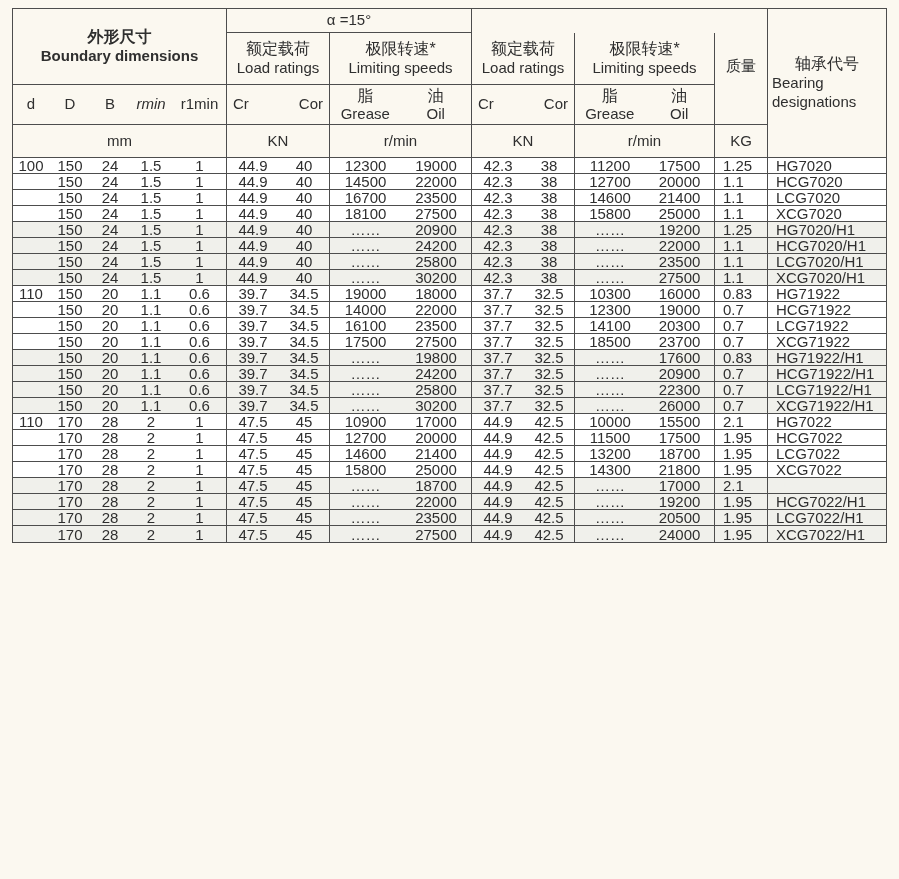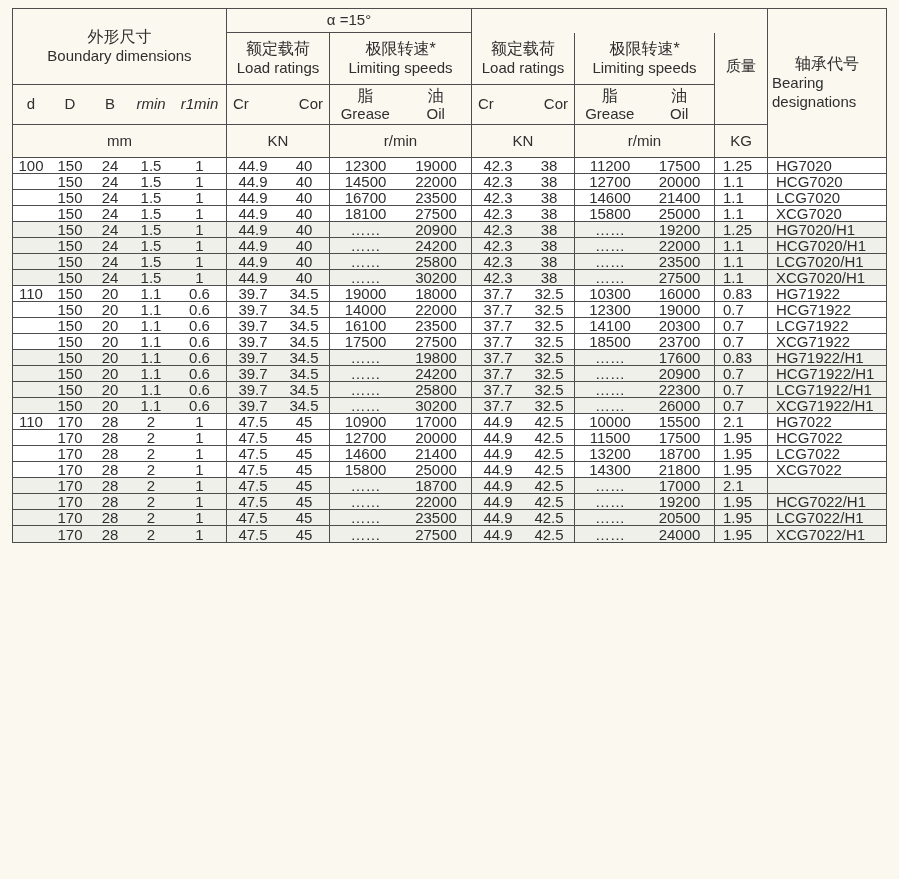--- a/index.html
+++ b/index.html
@@ -33,34 +33,34 @@
     background:var(--header_bg);
   }
   .hcell{
     display:flex;flex-direction:column;
     align-items:center;justify-content:center;
     font-size:15px;line-height:1.25;text-align:left;
   }
   .hcell .cn{font-size:16px;}
   .bb{border-bottom:1px solid var(--line);}
   .br{border-right:1px solid var(--line);}
-  .a-boundary{grid-column:1/6;grid-row:1/3;}
+  .a-boundary{grid-column:1/6;grid-row:1/3;font-weight:bold;}
   .a-a15{grid-column:6/10;grid-row:1/2;}
   .a-a25{grid-column:10/14;grid-row:1/2;}
   .a-mass{grid-column:14/15;grid-row:1/4;}
   .a-brg{grid-column:15/16;grid-row:1/5;padding:0 4px;}
   .a-lr15{grid-column:6/8;grid-row:2/3;}
   .a-ls15{grid-column:8/10;grid-row:2/3;}
   .a-lr25{grid-column:10/12;grid-row:2/3;}
   .a-ls25{grid-column:12/14;grid-row:2/3;}
   .a-hd{grid-column:1/2;grid-row:3/4;}
   .a-hD{grid-column:2/3;grid-row:3/4;}
   .a-hB{grid-column:3/4;grid-row:3/4;}
   .a-hrmin{grid-column:4/5;grid-row:3/4;font-style:italic;}
-  .a-hr1min{grid-column:5/6;grid-row:3/4;font-style:italic;}
+  .a-hr1min{grid-column:5/6;grid-row:3/4;}
   .a-hcr15{grid-column:6/7;grid-row:3/4;align-items:flex-start;padding-left:6px;}
   .a-hcor15{grid-column:7/8;grid-row:3/4;align-items:flex-end;padding-right:6px;}
   .a-hgo15{grid-column:8/10;grid-row:3/4;}
   .a-hcr25{grid-column:10/11;grid-row:3/4;align-items:flex-start;padding-left:6px;}
   .a-hcor25{grid-column:11/12;grid-row:3/4;align-items:flex-end;padding-right:6px;}
   .a-hgo25{grid-column:12/14;grid-row:3/4;}
   .a-mm{grid-column:1/6;grid-row:4/5;}
   .a-kn15{grid-column:6/8;grid-row:4/5;}
   .a-rpm15{grid-column:8/10;grid-row:4/5;}
   .a-kn25{grid-column:10/12;grid-row:4/5;}

